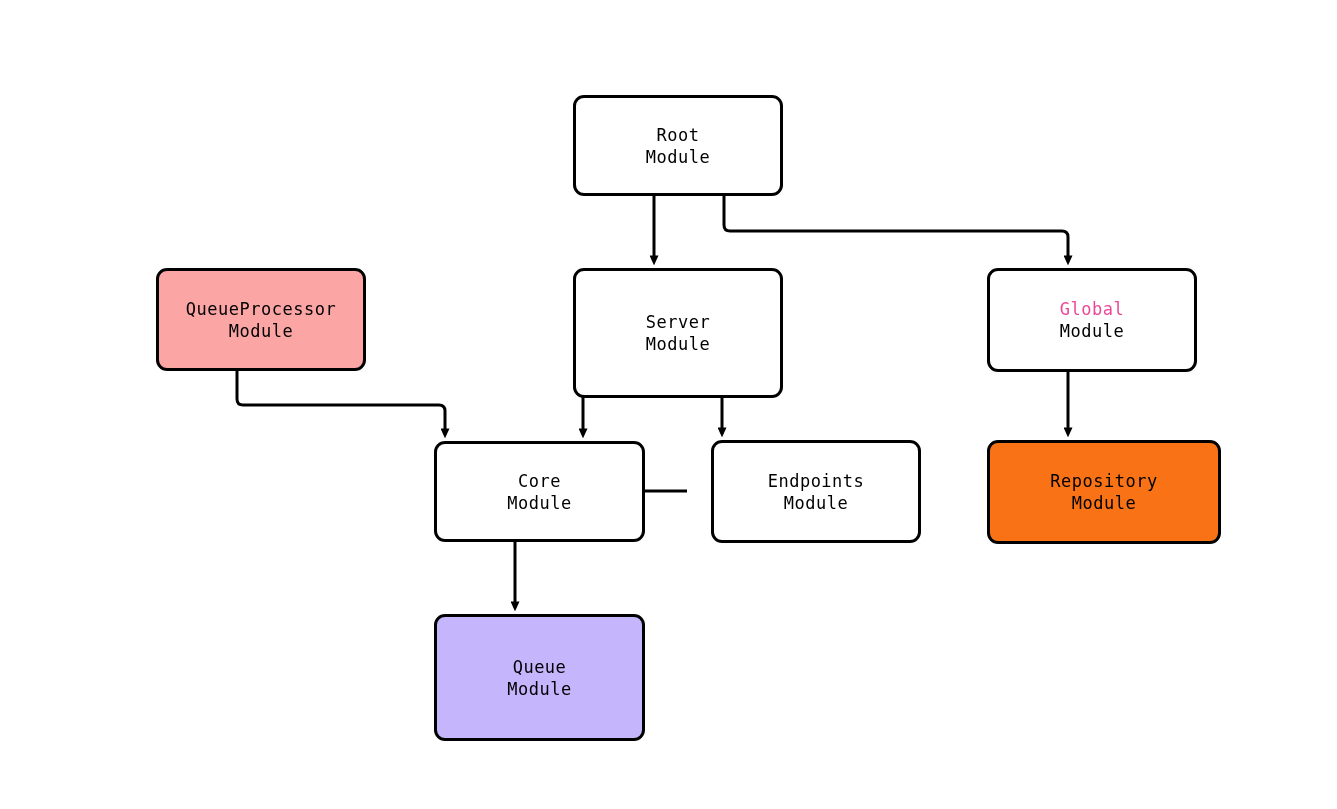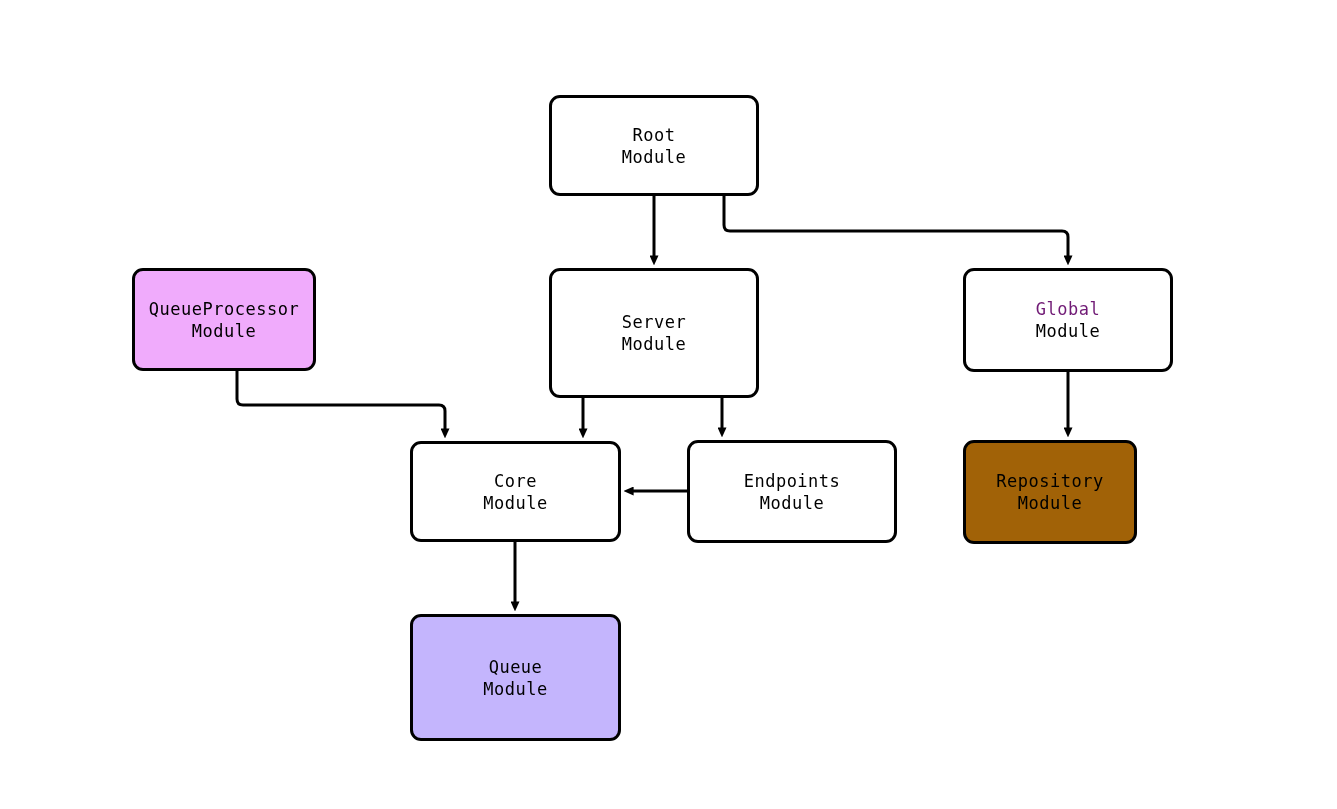--- a/index.html
+++ b/index.html
@@ -31,20 +31,21 @@
     position: absolute;
     box-sizing: border-box;
     background: #ffffff;
     border: 3px solid #000000;
     border-radius: 11px;
     display: flex;
     flex-direction: column;
     align-items: center;
     justify-content: center;
     z-index: 2;
+    margin-left: 24px;
   }
   .node-line {
     font-family: "DejaVu Sans Mono", "Liberation Mono", monospace;
     font-size: 17px;
     line-height: 22px;
     color: #000000;
     letter-spacing: 0.5px;
     white-space: pre;
     text-align: center;
   }
@@ -70,41 +71,41 @@
         <path d="M 687 491 L 633 491" stroke="#000000" marker-end="url(#arrowhead)"></path>
         <path d="M 515 542 L 515 602" stroke="#000000" marker-end="url(#arrowhead)"></path>
       </g>
   </svg>
 
   <div id="nodes-group">
       <div class="node" style="left: 549px; top: 95px; width: 210px; height: 101px; background: rgb(255, 255, 255); border-color: rgb(0, 0, 0);">
         <div class="node-line" style="color: rgb(0, 0, 0);">Root</div>
         <div class="node-line" style="color: rgb(0, 0, 0);">Module</div>
       </div>
-      <div class="node" style="left: 132px; top: 268px; width: 184px; height: 103px; background: #f0abfc; border-color: rgb(0, 0, 0);">
+      <div class="node" style="left: 132px; top: 268px; width: 210px; height: 103px; background: #fca5a5; border-color: rgb(0, 0, 0);">
         <div class="node-line" style="color: rgb(0, 0, 0);">QueueProcessor</div>
         <div class="node-line" style="color: rgb(0, 0, 0);">Module</div>
       </div>
       <div class="node" style="left: 549px; top: 268px; width: 210px; height: 130px; background: rgb(255, 255, 255); border-color: rgb(0, 0, 0);">
         <div class="node-line" style="color: rgb(0, 0, 0);">Server</div>
         <div class="node-line" style="color: rgb(0, 0, 0);">Module</div>
       </div>
       <div class="node" style="left: 963px; top: 268px; width: 210px; height: 104px; background: rgb(255, 255, 255); border-color: rgb(0, 0, 0);">
-        <div class="node-line" style="color: #701a75;">Global</div>
+        <div class="node-line" style="color: #ec4899;">Global</div>
         <div class="node-line" style="color: rgb(0, 0, 0);">Module</div>
       </div>
       <div class="node" style="left: 410px; top: 441px; width: 211px; height: 101px; background: rgb(255, 255, 255); border-color: rgb(0, 0, 0);">
         <div class="node-line" style="color: rgb(0, 0, 0);">Core</div>
         <div class="node-line" style="color: rgb(0, 0, 0);">Module</div>
       </div>
       <div class="node" style="left: 687px; top: 440px; width: 210px; height: 103px; background: rgb(255, 255, 255); border-color: rgb(0, 0, 0);">
         <div class="node-line" style="color: rgb(0, 0, 0); text-align: right;">Endpoints</div>
         <div class="node-line" style="color: rgb(0, 0, 0);">Module</div>
       </div>
-      <div class="node" style="left: 963px; top: 440px; width: 174px; height: 104px; background: #a16207; border-color: rgb(0, 0, 0);">
+      <div class="node" style="left: 963px; top: 440px; width: 234px; height: 104px; background: #f97316; border-color: rgb(0, 0, 0);">
         <div class="node-line" style="color: rgb(0, 0, 0);">Repository</div>
         <div class="node-line" style="color: rgb(0, 0, 0);">Module</div>
       </div>
       <div class="node" style="left: 410px; top: 614px; width: 211px; height: 127px; background: #c4b5fd; border-color: rgb(0, 0, 0);">
         <div class="node-line" style="color: rgb(0, 0, 0);">Queue</div>
         <div class="node-line" style="color: rgb(0, 0, 0);">Module</div>
       </div>
     </div>
 
 </div>

